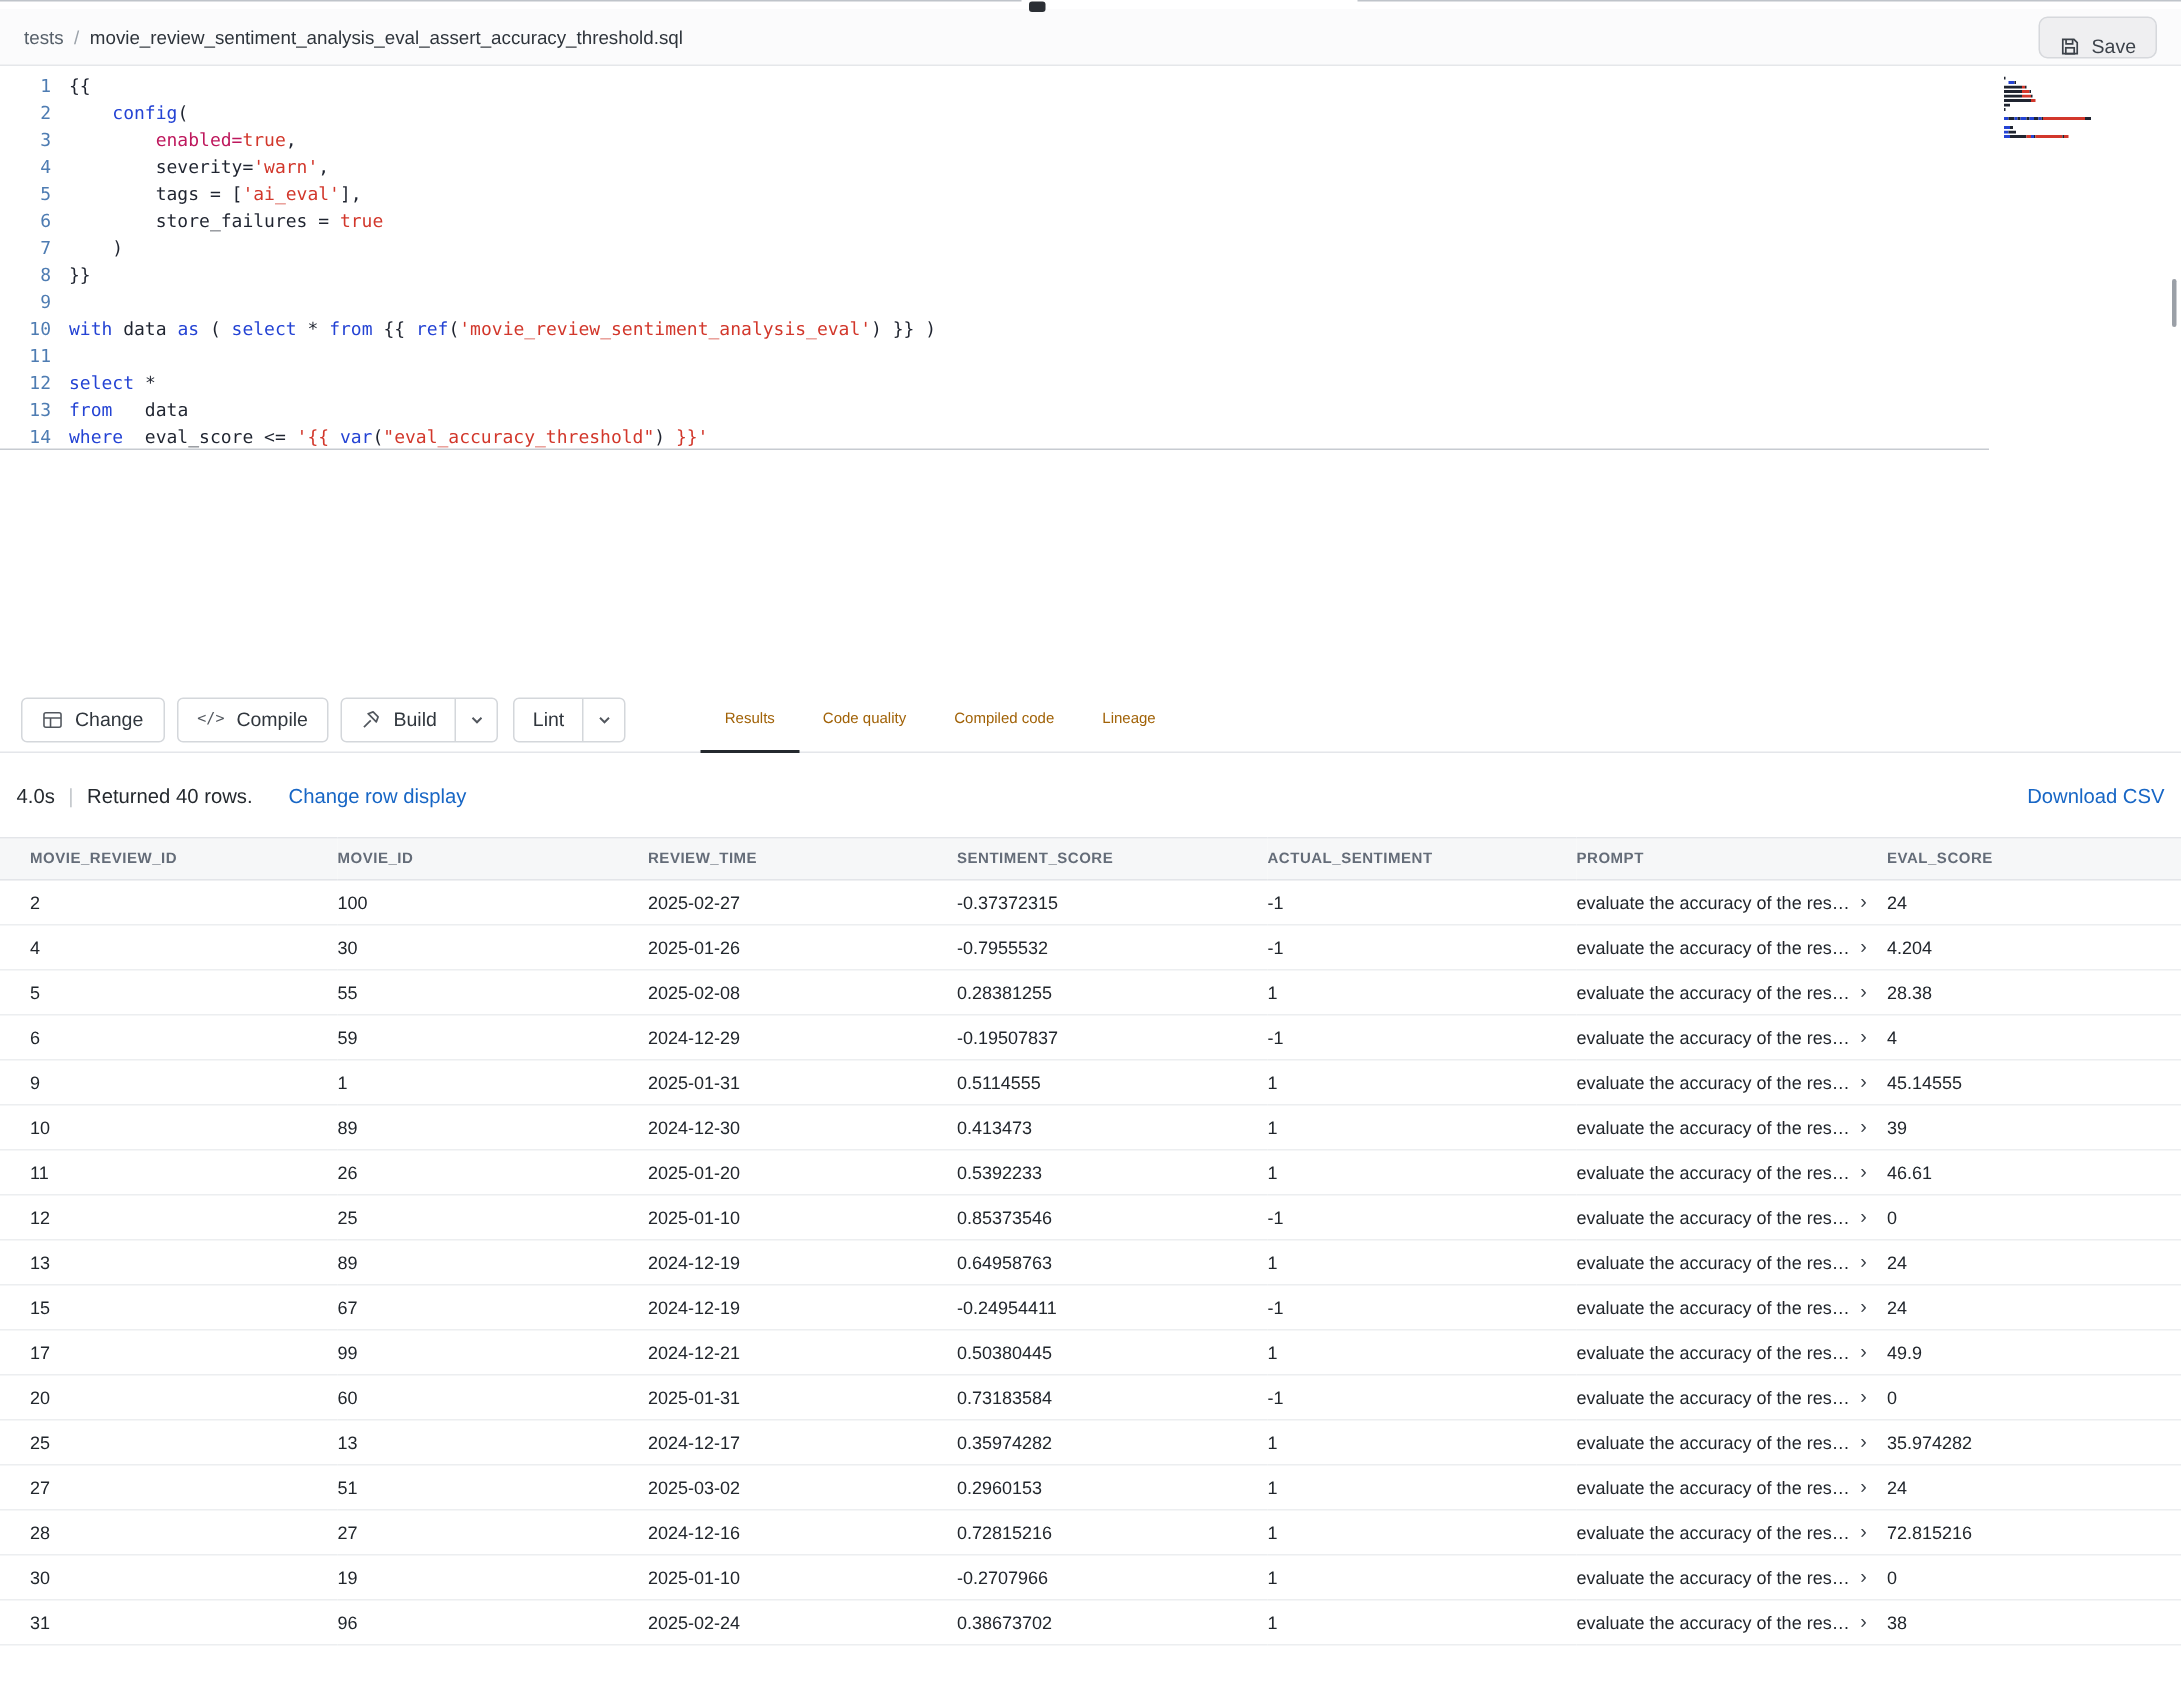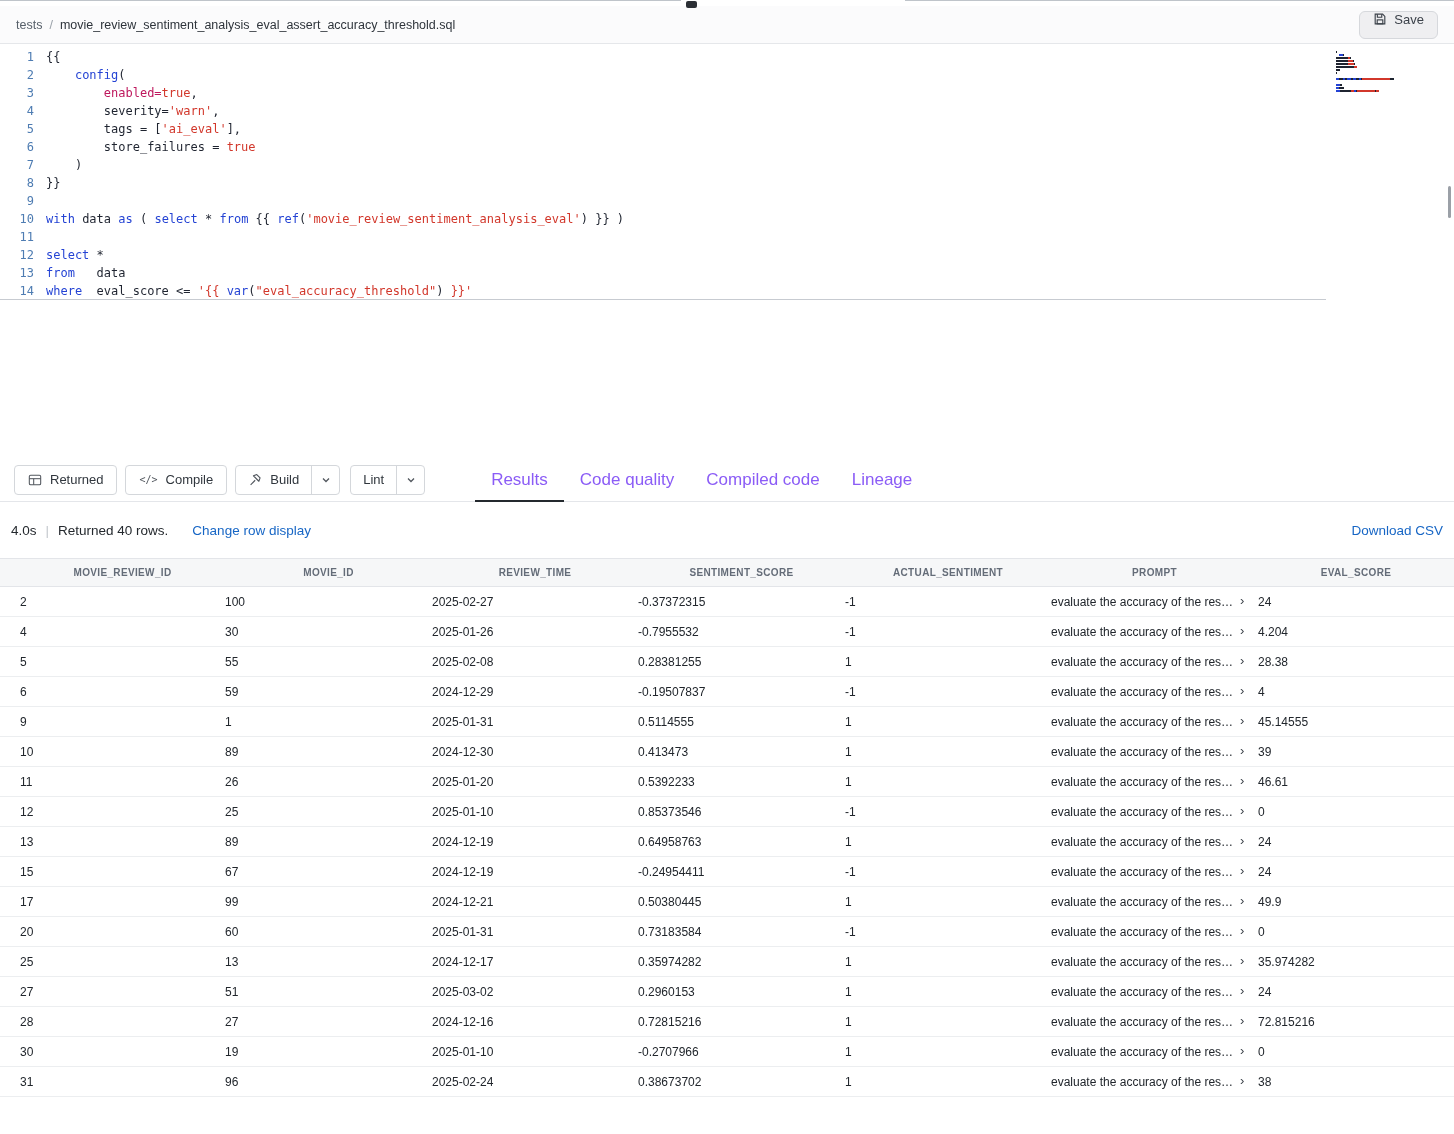--- a/index.html
+++ b/index.html
@@ -11,21 +11,21 @@
   .toptabs .seg-l { position:absolute; left:0; top:0; width:681px; border-top:1px solid #bfc4ca; }
   .toptabs .seg-r { position:absolute; left:905px; right:0; top:0; border-top:1px solid #bfc4ca; }
   .toptabs .tabicon { position:absolute; left:686px; top:1px; width:11px; height:7px; background:#2b2f35; border-radius:2px; }
 
   
   .topbar { height:38px; display:flex; align-items:center; padding:0 16px; background:#fbfbfc; border-bottom:1px solid #e5e7ea; }
   .crumb { font-size:12.5px; display:flex; align-items:center; }
   .crumb .folder { color:#57606a; }
   .crumb .sep { color:#9aa1a9; margin:0 7px; }
   .crumb .file { color:#2e343b; }
-  .save-btn { margin-left:auto; display:flex; align-items:flex-start; gap:7px; height:28px; padding:0 13px;
+  .save-btn { margin-left:auto; display:flex; align-items:flex-end; gap:7px; height:28px; padding:0 13px;
               background:#efeff1; border:1px solid #d6d8dc; border-radius:6px; font-size:13px; color:#3c424a; cursor:pointer; }
 
   
   .editor { position:relative; height:414px; padding-top:4px; background:#fff; }
   .cl { display:flex; height:18px; line-height:18px; font-family:"DejaVu Sans Mono", monospace; font-size:12px; position:relative; }
   .cl .gut { width:46px; padding-right:12px; text-align:right; color:#4e7cb2; flex:none; }
   .cl .ct { white-space:pre; color:#1f2430; }
   .cl.active::after { content:""; position:absolute; left:0; right:128px; bottom:0; border-bottom:1px solid #c7cbd1; }
   .minimap { position:absolute; top:7px; left:1336px; width:112px; }
   .mm-line { height:3px; white-space:nowrap; overflow:hidden; }
@@ -35,34 +35,34 @@
   
   .toolbar { height:44px; display:flex; align-items:stretch; padding-left:14px; border-bottom:1px solid #e4e6ea; background:#fff; }
   .tb-left { display:flex; align-items:center; }
   .btn { display:flex; align-items:center; gap:8px; height:30px; padding:0 13px; border:1px solid #d4d7db;
          border-radius:4px; background:#fff; font-size:13px; color:#30363d; margin-right:8px; cursor:pointer; }
   .grp { display:flex; align-items:stretch; height:30px; border:1px solid #d4d7db; border-radius:4px; margin-right:10px; overflow:hidden; }
   .grp .main { display:flex; align-items:center; gap:8px; padding:0 12px; font-size:13px; color:#30363d; cursor:pointer; }
   .grp .chev { width:28px; display:flex; align-items:center; justify-content:center; border-left:1px solid #d4d7db; cursor:pointer; }
   .code-glyph { font-family:"DejaVu Sans Mono", monospace; font-size:10px; color:#52575e; }
   .tabs { display:flex; margin-left:40px; }
-  .tab { display:flex; align-items:center; padding:0 16px; font-size:17px; color:#8b5cf6; position:relative; cursor:pointer; }
+  .tab { display:flex; align-items:center; padding:0 16px; font-size:10px; color:#a16207; position:relative; cursor:pointer; }
   .tab.active::after { content:""; position:absolute; left:0; right:0; bottom:-1px; height:2px; background:#24292e; }
 
   
   .statusrow { height:56px; display:flex; align-items:center; padding:0 11px; font-size:13.5px; color:#24292e; }
   .statusrow .pipe { color:#c3c7cc; margin:0 9px; }
   .link { color:#1766c5; cursor:pointer; }
   .statusrow .change { margin-left:24px; }
   .statusrow .dl { margin-left:auto; }
 
   
   table { width:100%; border-collapse:collapse; table-layout:fixed; }
   thead th { height:28px; background:#f6f7f8; font-size:10px; font-weight:bold; letter-spacing:.35px; color:#646c78;
-             text-align:center; border-top:1px solid #e3e5e9; border-bottom:1px solid #e3e5e9; padding:0; }
+             text-align:left; border-top:1px solid #e3e5e9; border-bottom:1px solid #e3e5e9; padding:0; }
   tbody td { height:30px; font-size:12px; color:#21262c; border-bottom:1px solid #eceef0; padding:0;
              white-space:nowrap; overflow:hidden; }
   th:first-child, td:first-child { padding-left:20px; }
   .pc { margin-left:7px; color:#3c424a; font-size:13px; display:inline-block; transform:translateY(-1px); cursor:pointer; }
   svg.ic { display:block; }
 </style>
 </head>
 <body>
 
 <div class="toptabs">
@@ -170,21 +170,21 @@
 <div class="toolbar">
   <div class="tb-left">
     <button class="btn">
       <span>
         <svg class="ic" width="14" height="14" viewBox="0 0 16 16" fill="none" stroke="#52575e" stroke-width="1.2">
           <rect x="1.5" y="2.5" width="13" height="11" rx="1.5"></rect>
           <line x1="1.5" y1="6.5" x2="14.5" y2="6.5"></line>
           <line x1="6.5" y1="6.5" x2="6.5" y2="13.5"></line>
         </svg>
       </span>
-      <span>Returned</span>
+      <span>Change</span>
     </button>
     <button class="btn">
       <span class="code-glyph">&lt;/&gt;</span>
       <span>Compile</span>
     </button>
     <div class="grp">
       <div class="main">
         <span>
           <svg class="ic" width="14" height="14" viewBox="0 0 16 16" fill="none" stroke="#52575e" stroke-width="1.3">
             <path d="M3 13.5 L8.2 8.3"></path>

